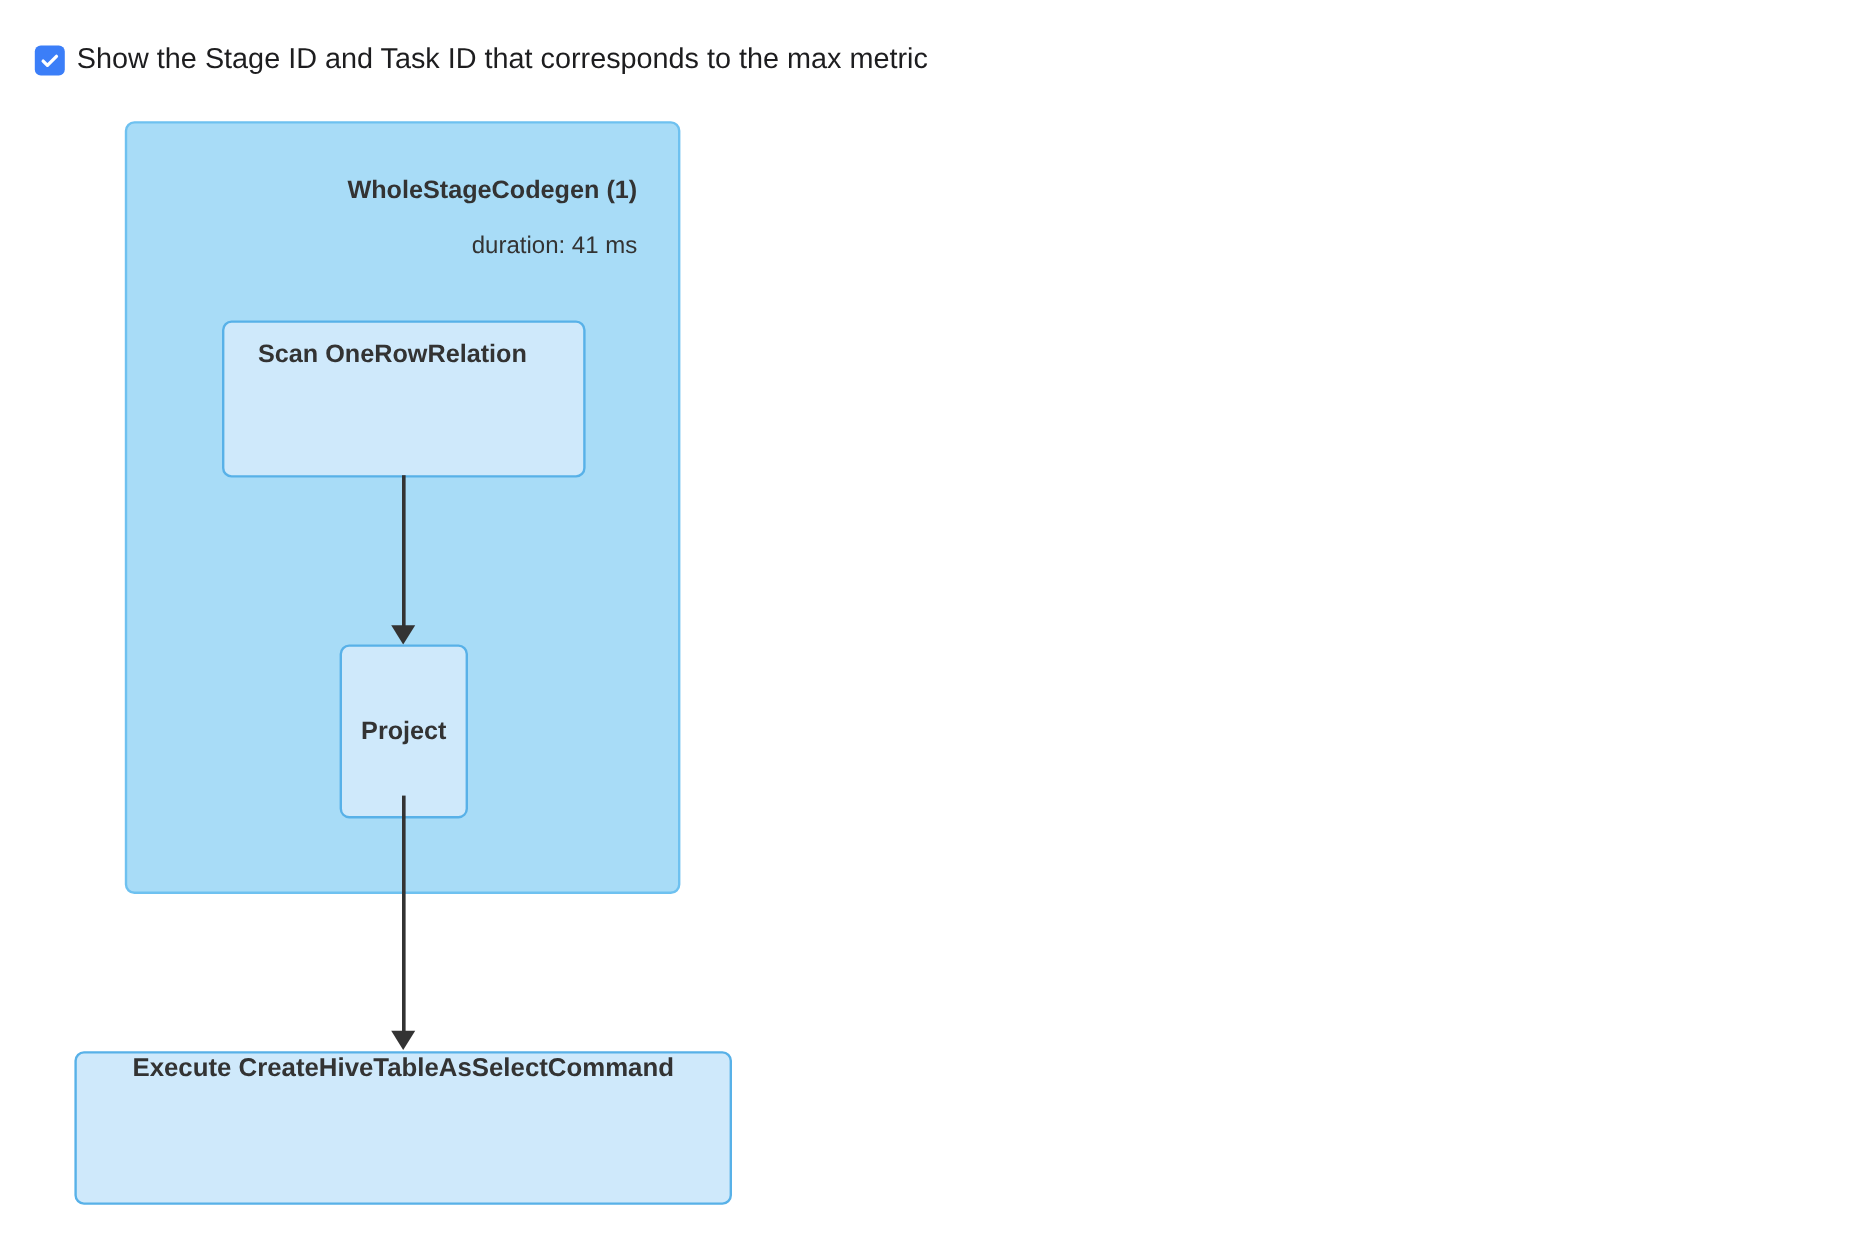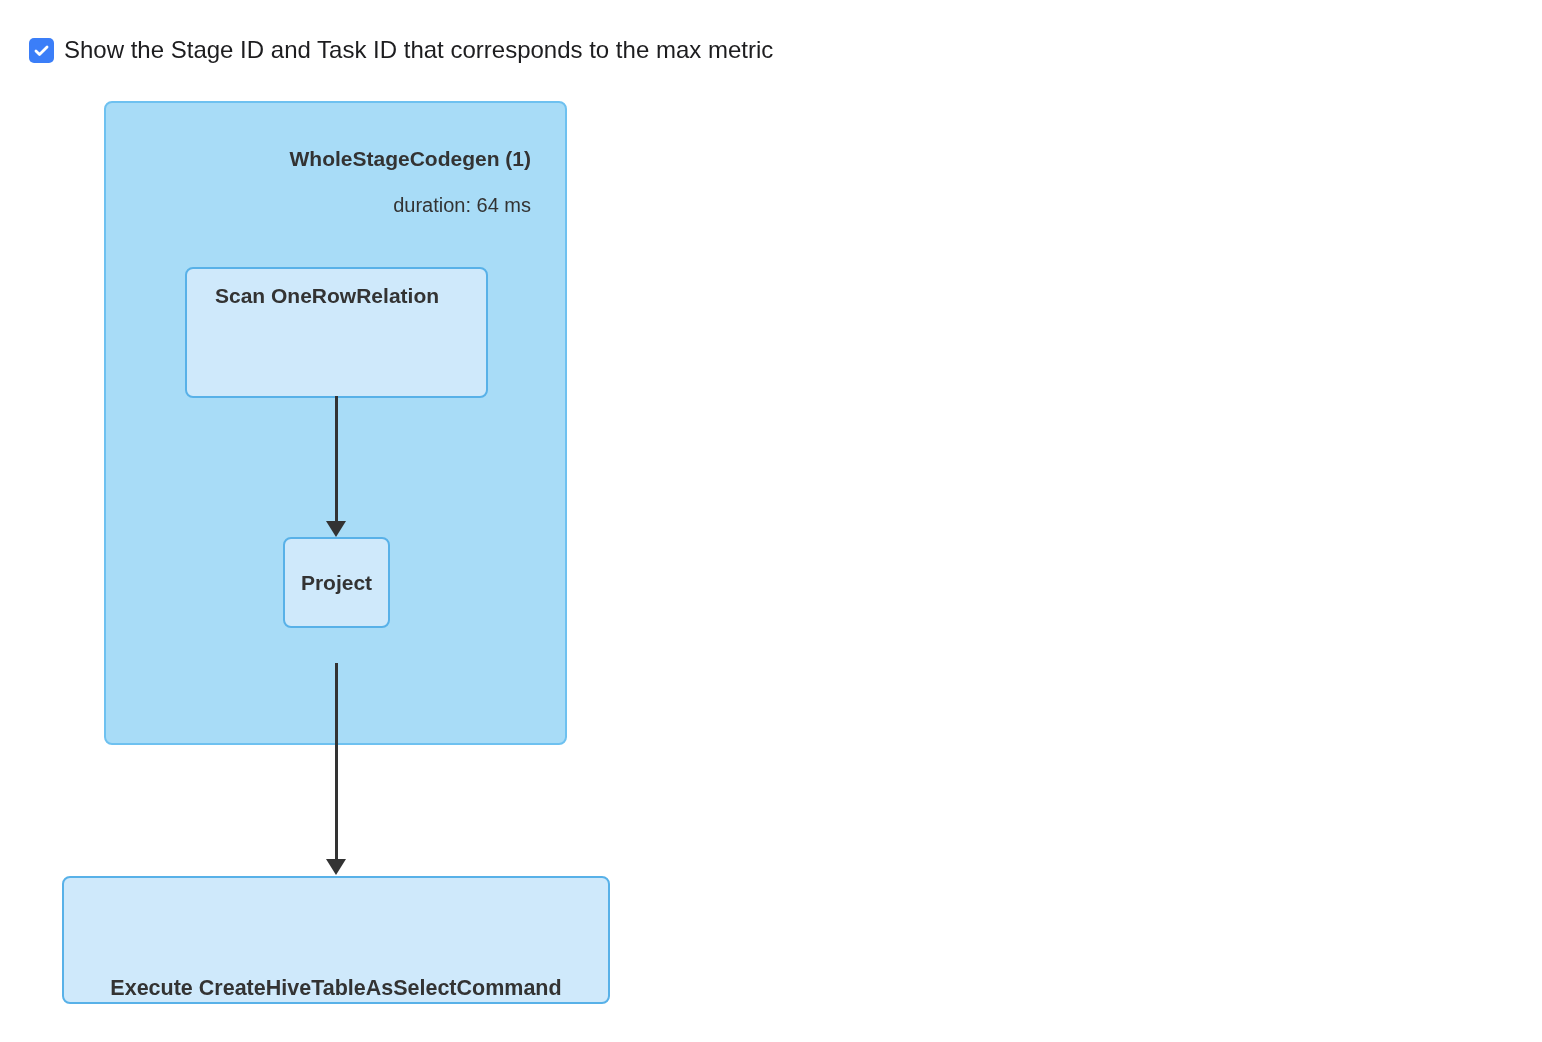--- a/index.html
+++ b/index.html
@@ -110,32 +110,32 @@
     height: 131px;
     padding: 14px 12px 12px 28px;
     display: flex;
     flex-direction: column;
     justify-content: space-between;
   }
   .node-project {
     left: 283px;
     top: 537px;
     width: 107px;
-    height: 91px;
+    height: 145px;
     display: flex;
     align-items: center;
     justify-content: center;
   }
   .node-execute {
     left: 62px;
     top: 876px;
     width: 548px;
     height: 128px;
     display: flex;
-    align-items: flex-end;
+    align-items: flex-start;
     justify-content: center;
   }
   .node-execute .node-title {
     font-size: 21.5px;
   }
 
   
   .edge-line {
     position: absolute;
     width: 3px;
@@ -165,21 +165,21 @@
         <path d="M5 12.5l4.5 4.5L19 7.5" stroke="#ffffff" stroke-width="3.5" fill="none" stroke-linecap="round" stroke-linejoin="round"></path>
       </svg>
     </span>
     <span class="checkbox-label">Show the Stage ID and Task ID that corresponds to the max metric</span>
   </label>
 
   <div>
 
     <div class="cluster">
       <div class="cluster-title">WholeStageCodegen (1)</div>
-      <div class="cluster-duration">duration: 64 ms</div>
+      <div class="cluster-duration">duration: 41 ms</div>
     </div>
 
     <div class="node node-scan">
       <div class="node-title">Scan OneRowRelation</div>
     </div>
 
     <div class="edge-line edge1-line"></div>
     <div class="arrow-head edge1-head"></div>
 
     <div class="node node-project">

